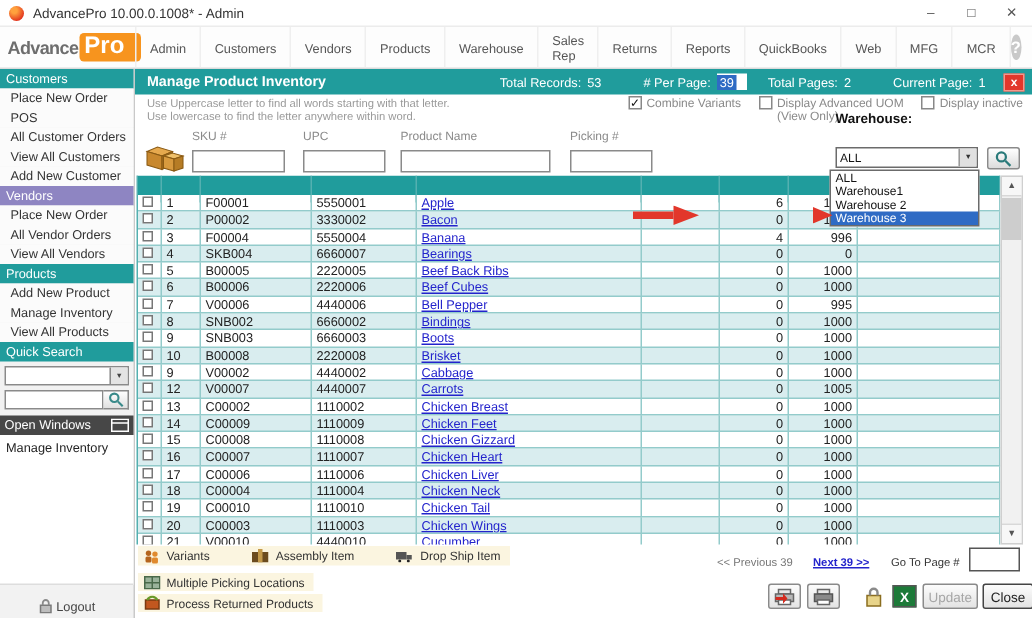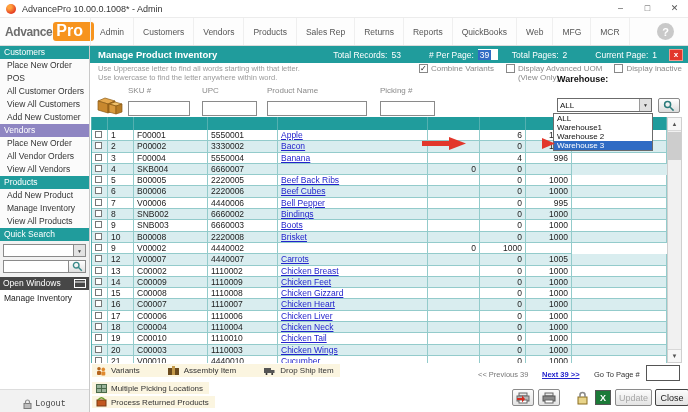--- a/index.html
+++ b/index.html
@@ -43,21 +43,21 @@
                font-size:5px; color:#444; display:flex; align-items:center; justify-content:center; }
   .qs-search { margin:3px 3px 0 3px; display:flex; height:13px; }
   .qs-input { flex:1; background:#fff; border:1px solid #8a8a8a; }
   .qs-mag-btn { width:17px; background:linear-gradient(#fff,#e0e0e0); border:1px solid #8a8a8a;
                 border-left:none; display:flex; align-items:center; justify-content:center; }
   .ow-header { margin-top:4px; background:#474747; color:#fff; display:flex; align-items:center;
                justify-content:space-between; padding:2px 3px; font-size:8.5px; line-height:9px; }
   .ow-list { background:#fff; height:100px; border-bottom:1px solid #ddd; }
   .ow-item { font-size:8.5px; color:#222; padding:3px 0 2px 4px; }
   .logout { position:absolute; bottom:3px; left:0; right:0; display:flex; align-items:center;
-            justify-content:center; gap:3px; font-size:8.5px; color:#444;font-family:Liberation Mono, monospace; }
+            justify-content:center; gap:3px; font-size:8.5px; color:#444; }
 
   
   .main { position:absolute; top:46px; left:90px; right:0; bottom:0; background:#fff; }
   .main-header { position:absolute; top:0; left:0; right:0; height:17px; background:#209c9c;
                  color:#fff; display:flex; align-items:center; font-size:8.5px; }
   .mh-title { font-weight:bold; font-size:9.5px; margin-left:8px; }
   .mh-stats { margin-left:auto; display:flex; align-items:center; }
   .mh-stats .lbl { margin-left:4px; }
   .mh-stats .val { margin-left:4px; }
   .gap28 { margin-left:28px !important; } .gap14 { margin-left:14px !important; }
@@ -173,20 +173,21 @@
   <div class="menubar">
     <span class="logo">
       <span class="logo-advance">Advance</span>
       <span class="logo-pro">Pro</span>
     </span>
     <span class="menu-items">
         <span class="menu-item">Admin</span>
         <span class="menu-item">Customers</span>
         <span class="menu-item">Vendors</span>
         <span class="menu-item">Products</span>
+        <span class="menu-item">Warehouse</span>
         <span class="menu-item">Sales Rep</span>
         <span class="menu-item">Returns</span>
         <span class="menu-item">Reports</span>
         <span class="menu-item">QuickBooks</span>
         <span class="menu-item">Web</span>
         <span class="menu-item">MFG</span>
         <span class="menu-item">MCR</span>
       </span>
     <span class="help-circle">?</span>
   </div>
@@ -378,20 +379,21 @@
             <div class="td right"></div>
             <div class="td right">4</div>
             <div class="td right">996</div>
             <div class="td"></div>
           </div>
           <div class="tr alt">
             <div class="td"><span class="cb"></span></div>
             <div class="td">4</div>
             <div class="td">SKB004</div>
             <div class="td">6660007</div>
+            <div class="td"><span class="plink">Bearings</span></div>
             <div class="td right"></div>
             <div class="td right">0</div>
             <div class="td right">0</div>
             <div class="td"></div>
           </div>
           <div class="tr">
             <div class="td"><span class="cb"></span></div>
             <div class="td">5</div>
             <div class="td">B00005</div>
             <div class="td">2220005</div>
@@ -454,20 +456,21 @@
             <div class="td right"></div>
             <div class="td right">0</div>
             <div class="td right">1000</div>
             <div class="td"></div>
           </div>
           <div class="tr">
             <div class="td"><span class="cb"></span></div>
             <div class="td">9</div>
             <div class="td">V00002</div>
             <div class="td">4440002</div>
+            <div class="td"><span class="plink">Cabbage</span></div>
             <div class="td right"></div>
             <div class="td right">0</div>
             <div class="td right">1000</div>
             <div class="td"></div>
           </div>
           <div class="tr alt">
             <div class="td"><span class="cb"></span></div>
             <div class="td">12</div>
             <div class="td">V00007</div>
             <div class="td">4440007</div>

